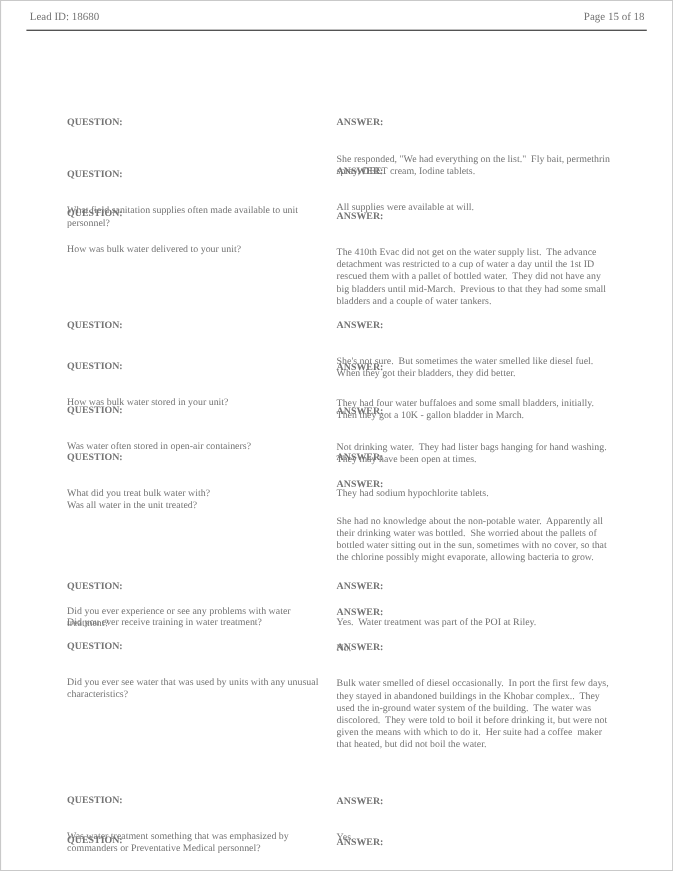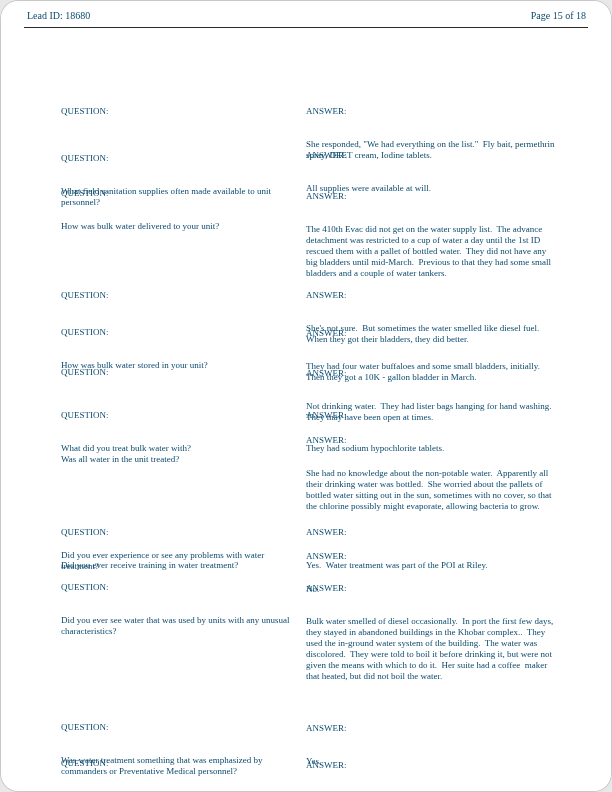--- a/index.html
+++ b/index.html
@@ -5,23 +5,22 @@
   * { margin: 0; padding: 0; box-sizing: border-box; }
   html, body { background: #e8e8e8; }
   .page {
     position: relative;
     width: 612px;
     height: 792px;
     margin: 0 auto;
     background: #ffffff;
     box-shadow: inset 0 0 0 1px #c9c9c9;
     font-family: "Liberation Serif", "DejaVu Serif", serif;
-    color: #0c4a6e;
+    color: #737373;
     overflow: hidden;
-    border-radius: 18px;
   }
   .hdr-left {
     position: absolute;
     left: 27px;
     top: 10px;
     font-size: 10px;
   }
   .hdr-right {
     position: absolute;
     right: 26px;
@@ -37,21 +36,21 @@
     background: #2a2a2a;
   }
   .qcell, .acell {
     position: absolute;
     font-size: 9px;
     line-height: 11px;
     white-space: pre-wrap;
   }
   .qcell { left: 61px; width: 232px; }
   .acell { left: 306px; width: 250px; }
-  .lbl { font-weight: normal; }
+  .lbl { font-weight: bold; }
 </style>
 </head>
 <body>
 
 <div class="page">
 
   <div class="hdr-left">Lead ID: 18680</div>
   <div class="hdr-right">Page 15 of  18</div>
   <div class="rule"></div>
 
@@ -93,20 +92,21 @@
     <div class="lbl">QUESTION:</div>
     <div>How was bulk water stored in your unit?</div>
   </div>
   <div class="acell" style="top:306px">
     <div class="lbl">ANSWER:</div>
     <div>They had four water buffaloes and some small bladders, initially.  Then they got a 10K - gallon bladder in March.</div>
   </div>
 
   <div class="qcell" style="top:345px">
     <div class="lbl">QUESTION:</div>
+    <div>Was water often stored in open-air containers?</div>
   </div>
   <div class="acell" style="top:346px">
     <div class="lbl">ANSWER:</div>
     <div>Not drinking water.  They had lister bags hanging for hand washing.  They may have been open at times.</div>
   </div>
 
   <div class="qcell" style="top:388px">
     <div class="lbl">QUESTION:</div>
     <div>What did you treat bulk water with?</div>
   </div>

